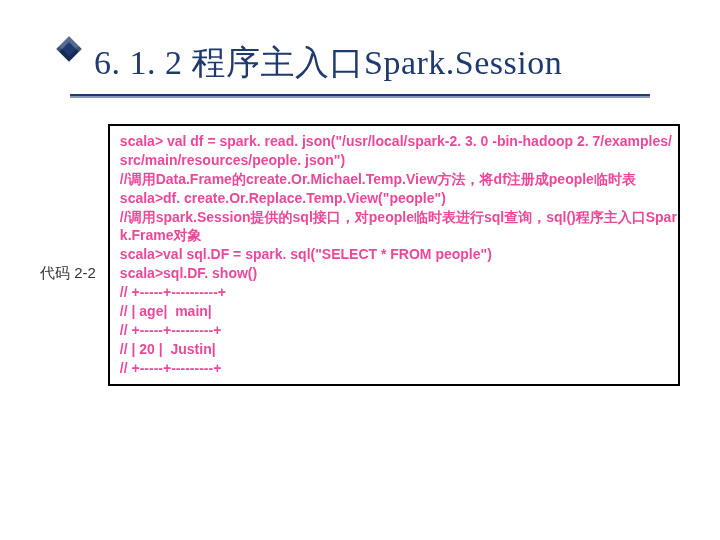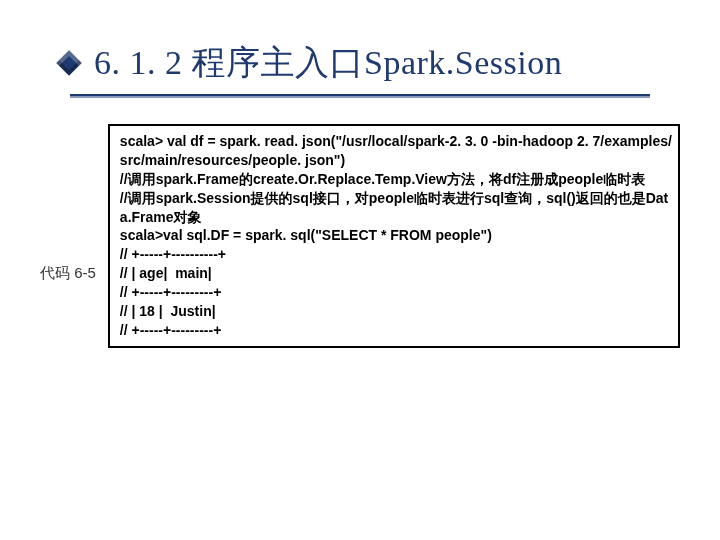--- a/index.html
+++ b/index.html
@@ -5,21 +5,21 @@
   * { margin: 0; padding: 0; box-sizing: border-box; }
   body {
     width: 720px;
     height: 540px;
     background: #fff;
     font-family: "Times New Roman", serif;
     position: relative;
   }
   .title-row {
     display: flex;
-    align-items: center;
+    align-items: flex-start;
     padding: 40px 0 8px 60px;
   }
   .bullet {
     width: 18px;
     height: 18px;
     background: #1f3a6e;
     transform: rotate(45deg);
     flex: 0 0 auto;
     margin-right: 16px;
     box-shadow: inset -4px -4px 0 rgba(0,0,0,0.25), inset 4px 4px 0 rgba(255,255,255,0.25);
@@ -50,39 +50,41 @@
     font-family: sans-serif;
   }
   .code-box {
     border: 2px solid #000;
     padding: 6px 0 6px 10px;
     width: 608px;
     font-family: sans-serif;
     font-size: 14px;
     line-height: 1.35;
     font-weight: bold;
-    color: #000000;
+    color: #ec4899;
   }
   .code-box .line { white-space: pre-wrap; word-break: break-all; }
 </style>
 </head>
 <body>
 
 <div class="title-row">
   <div class="bullet"></div>
   <div class="title-text">6. 1. 2  程序主入口Spark.Session</div>
 </div>
 <div class="hr"></div>
 
 <div class="body">
-  <div class="code-label">代码 6-5</div>
+  <div class="code-label">代码 2-2</div>
   <div class="code-box">
     <div class="line">scala&gt; val df = spark. read. json("/usr/local/spark-2. 3. 0 -bin-hadoop 2. 7/examples/src/main/resources/people. json")</div>
-    <div class="line">//调用spark.Frame的create.Or.Replace.Temp.View方法，将df注册成people临时表</div>
-    <div class="line">//调用spark.Session提供的sql接口，对people临时表进行sql查询，sql()返回的也是Data.Frame对象</div>
+    <div class="line">//调用Data.Frame的create.Or.Michael.Temp.View方法，将df注册成people临时表</div>
+    <div class="line">scala&gt;df. create.Or.Replace.Temp.View("people")</div>
+    <div class="line">//调用spark.Session提供的sql接口，对people临时表进行sql查询，sql()程序主入口Spark.Frame对象</div>
     <div class="line">scala&gt;val sql.DF = spark. sql("SELECT * FROM people")</div>
+    <div class="line">scala&gt;sql.DF. show()</div>
     <div class="line">// +-----+----------+</div>
     <div class="line">// | age|  main|</div>
     <div class="line">// +-----+---------+</div>
-    <div class="line">// | 18 |  Justin|</div>
+    <div class="line">// | 20 |  Justin|</div>
     <div class="line">// +-----+---------+</div>
   </div>
 </div>
 
 </body></html>

